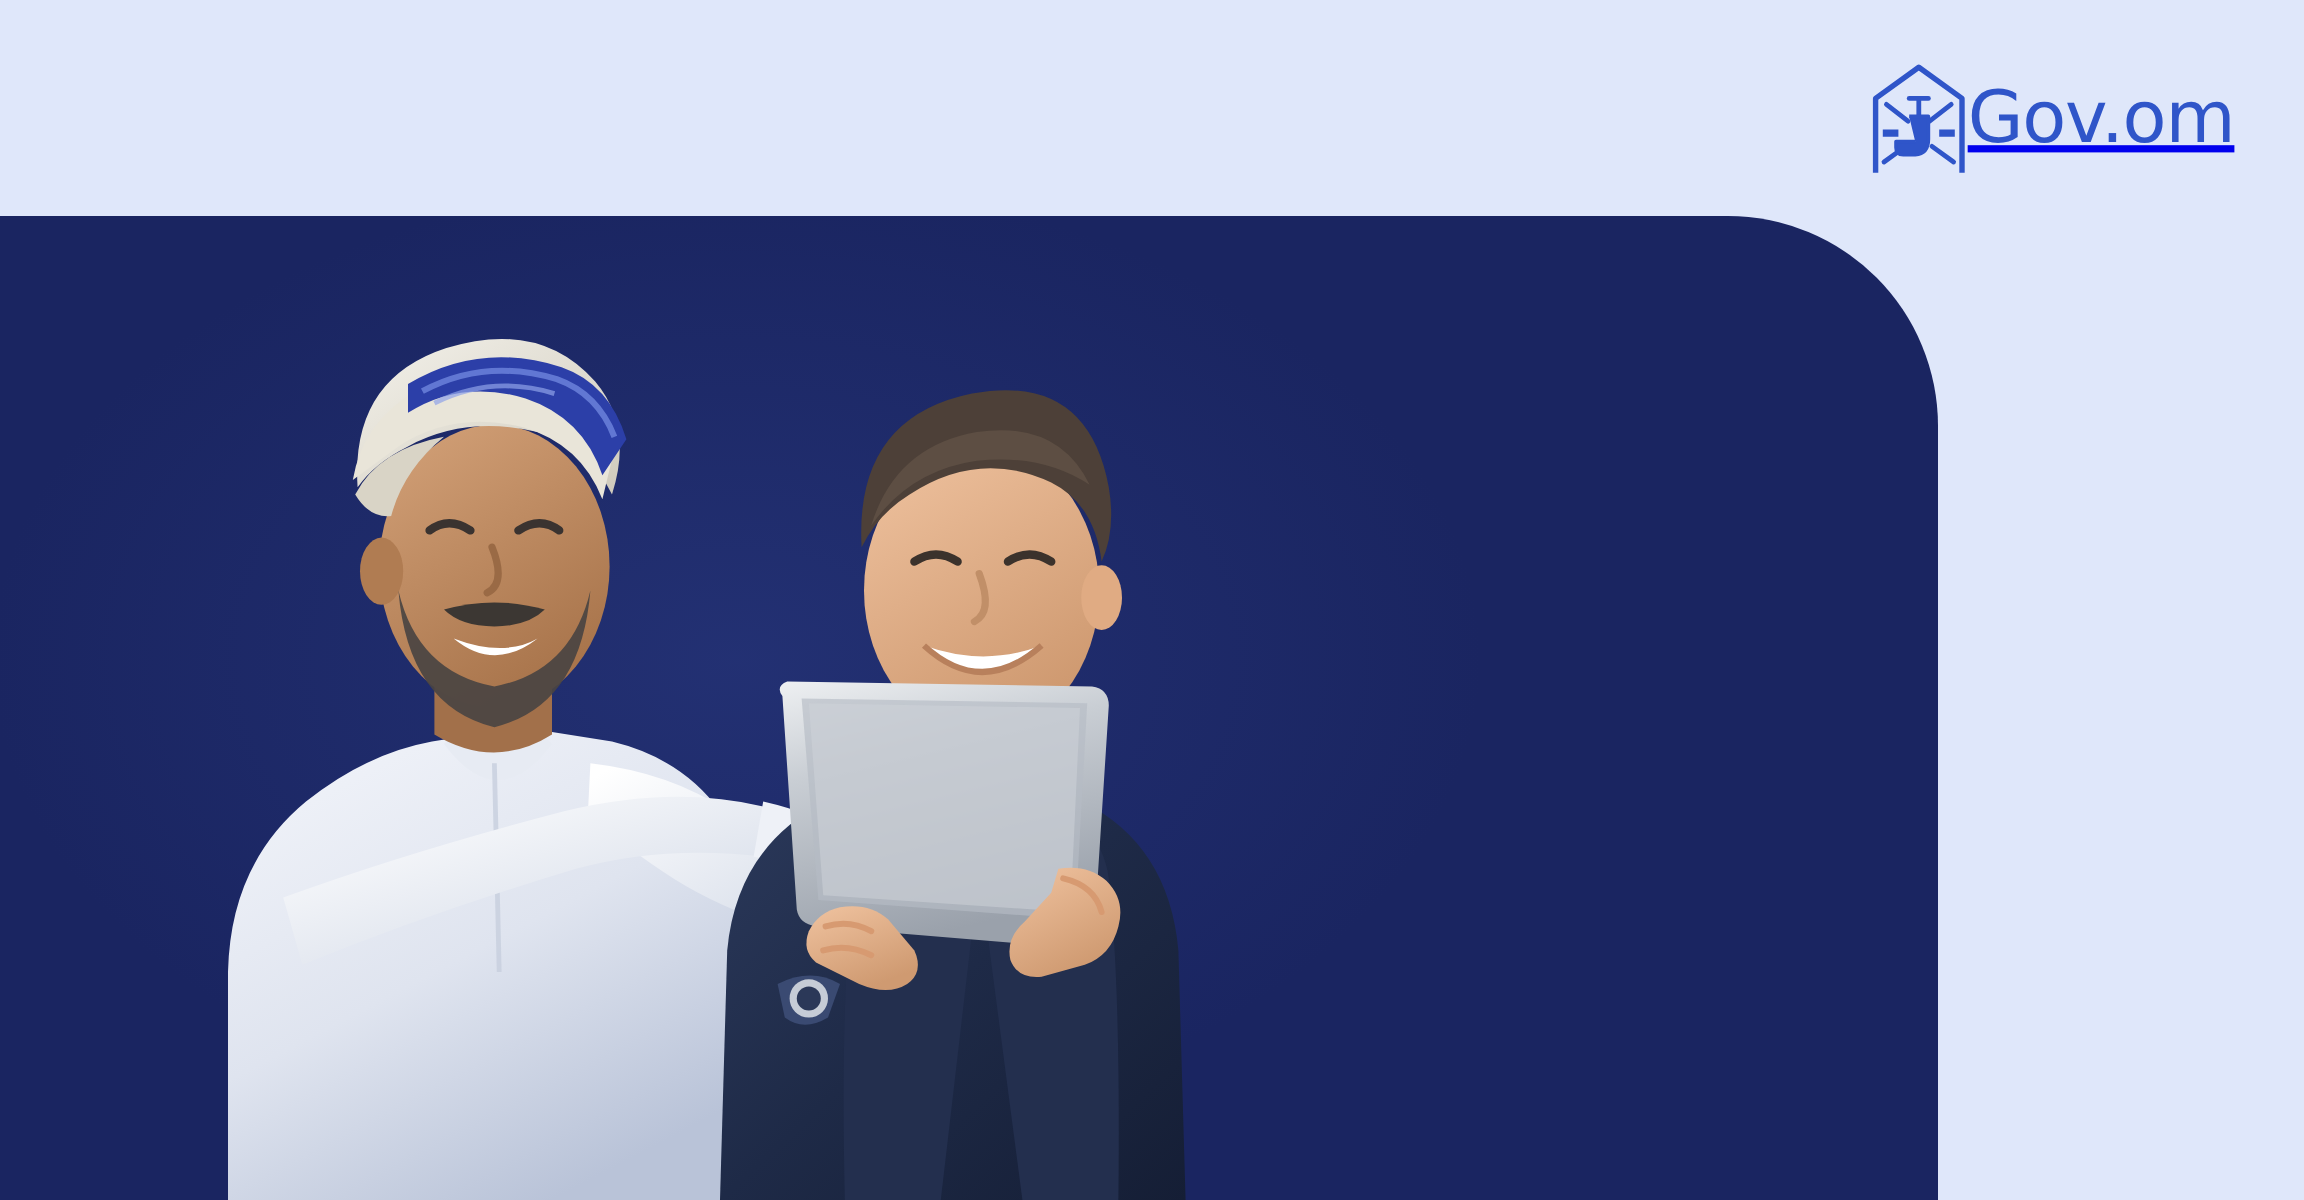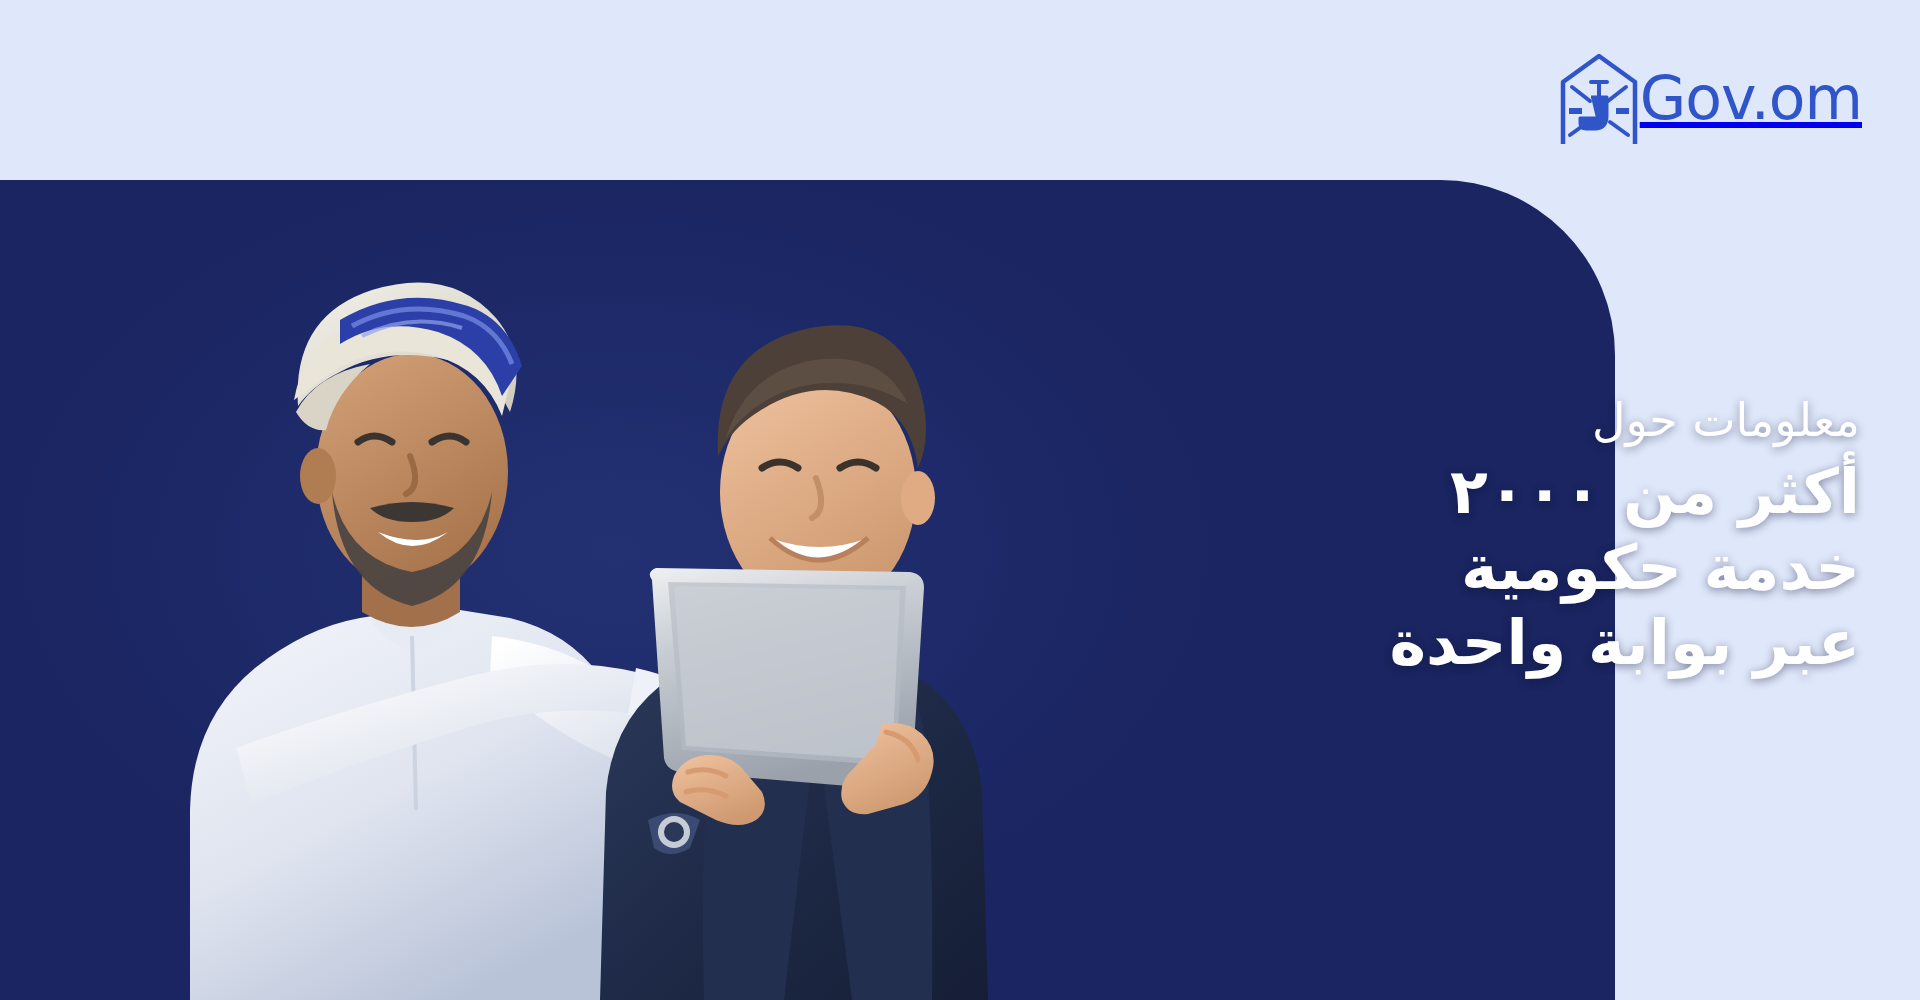--- a/index.html
+++ b/index.html
@@ -226,26 +226,20 @@
 
       <path d="M648 652 Q668 646 686 656" stroke="#d79a71" stroke-width="5" fill="none" stroke-linecap="round"></path>
       <path d="M646 672 Q666 666 686 676" stroke="#d79a71" stroke-width="5" fill="none" stroke-linecap="round"></path>
 
       <path d="M608 700 Q636 686 660 700 L650 728 Q630 740 614 728 Z" fill="#3a4a72"></path>
       <circle cx="634" cy="712" r="16" fill="#c6ccd6"></circle>
       <circle cx="634" cy="712" r="10" fill="#2b3858"></circle>
     </svg>
   </div>
 
-  <div class="headline">
-    <p class="line-light">معلومات حول</p>
-    <p class="line-bold">أكثر من ٢٠٠٠</p>
-    <p class="line-bold">خدمة حكومية</p>
-    <p class="line-bold">عبر بوابة واحدة</p>
-  </div>
 
   <a class="logo" href="#" aria-label="Gov.om">
     <span>
       <svg class="logo-mark" viewBox="0 0 82 92" xmlns="http://www.w3.org/2000/svg" aria-hidden="true">
 
         <path d="M5 92 L5 30 L41 4 L77 30 L77 92" fill="none" stroke="#2f55c9" stroke-width="4.5" stroke-linecap="round" stroke-linejoin="round"></path>
 
         <line x1="14" y1="35" x2="32" y2="49" stroke="#2f55c9" stroke-width="4" stroke-linecap="round"></line>
         <line x1="68" y1="35" x2="50" y2="49" stroke="#2f55c9" stroke-width="4" stroke-linecap="round"></line>
         <line x1="12" y1="83" x2="30" y2="70" stroke="#2f55c9" stroke-width="4" stroke-linecap="round"></line>

